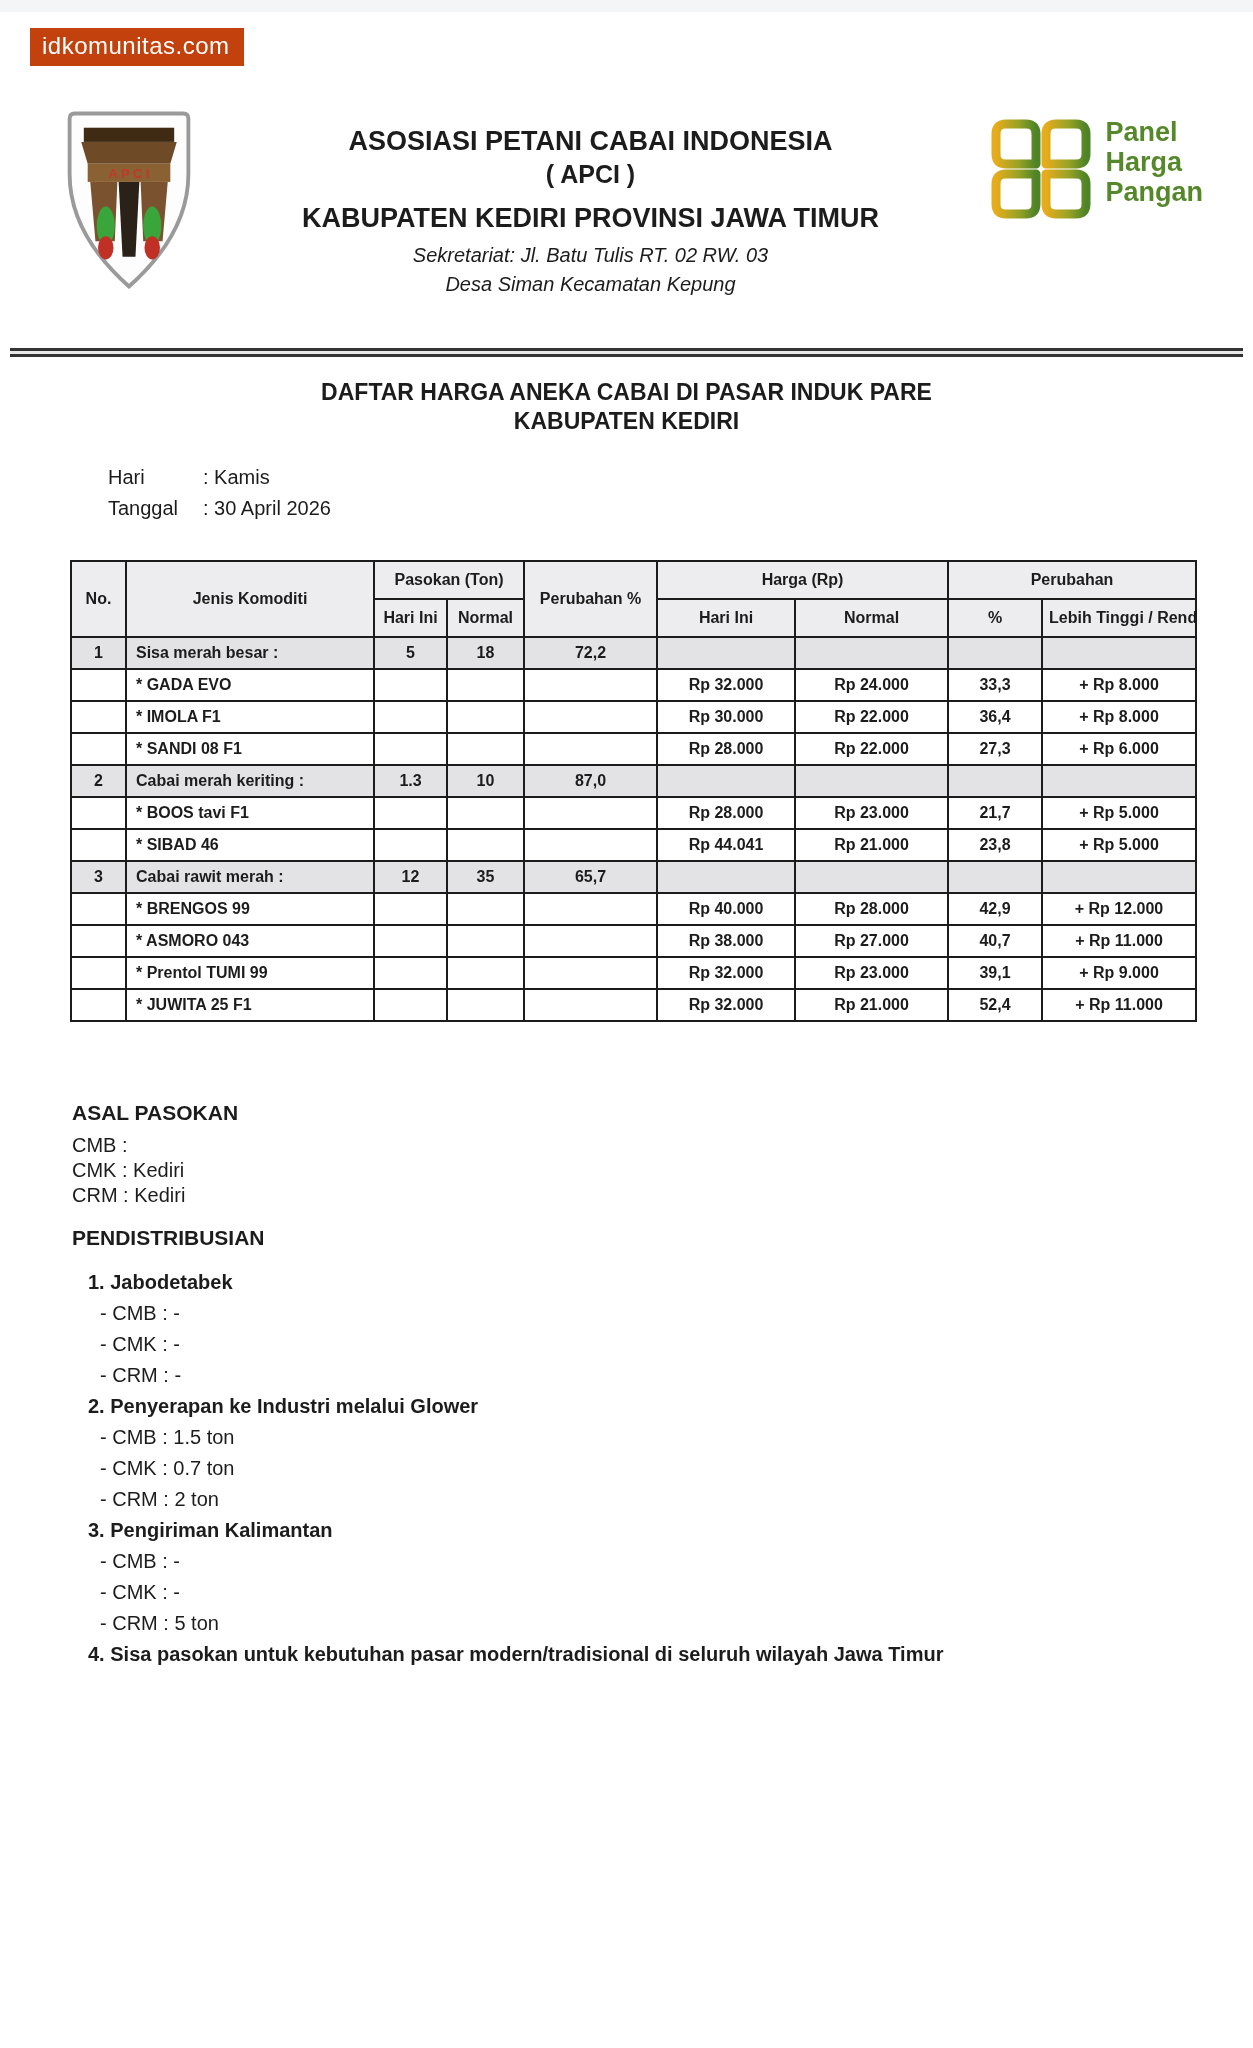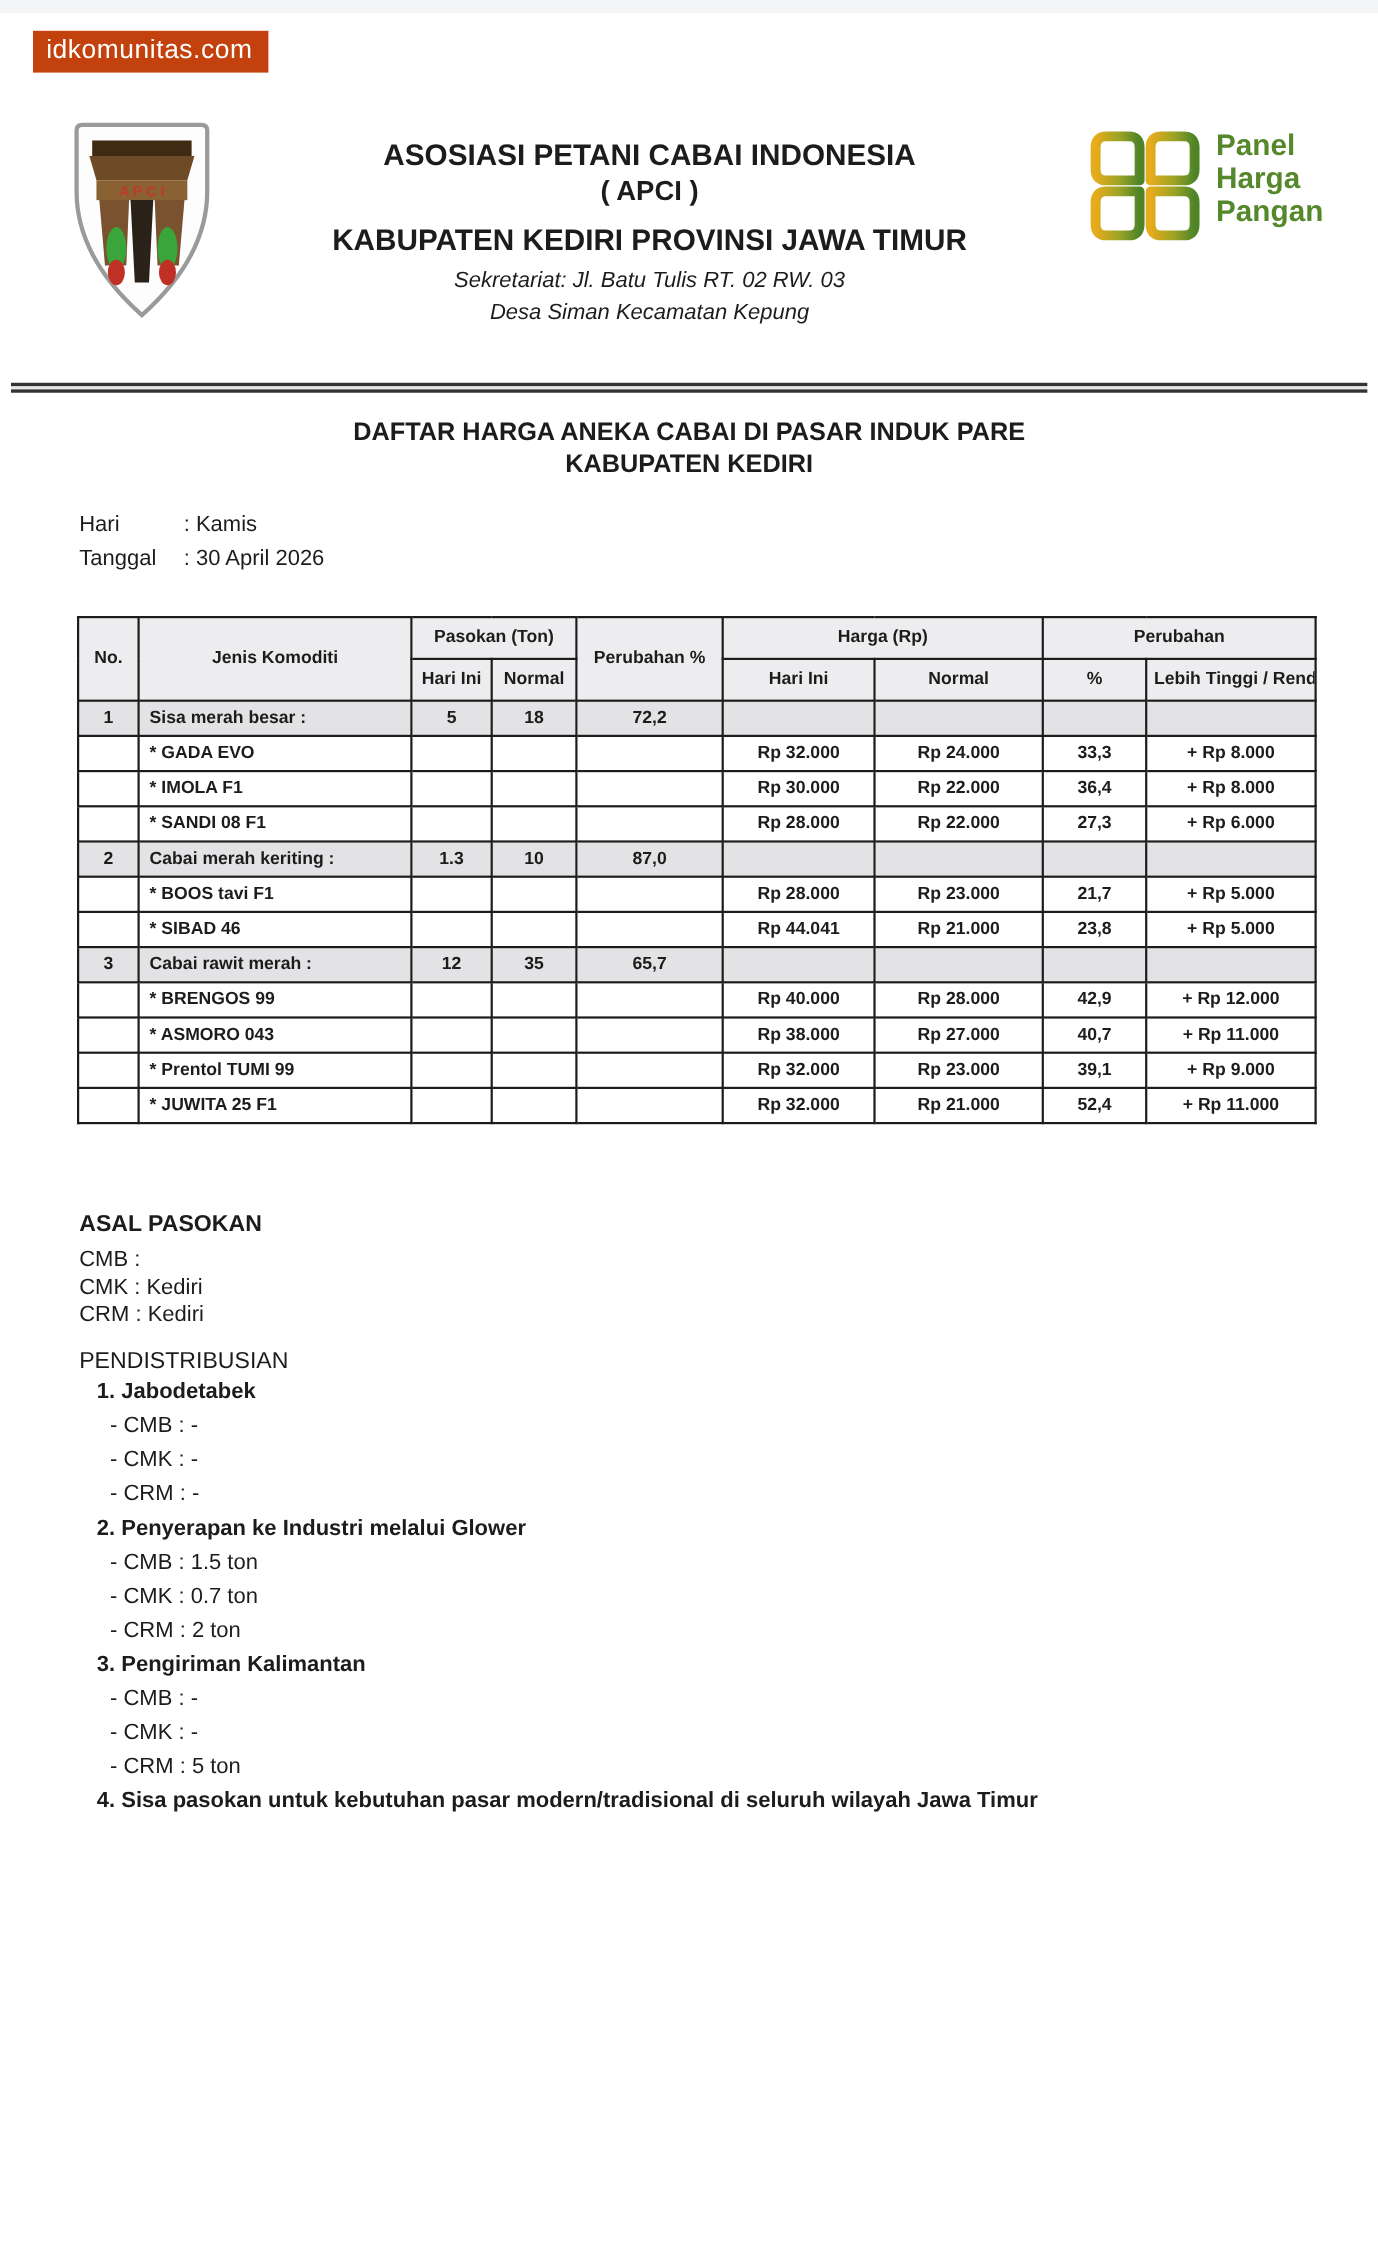--- a/index.html
+++ b/index.html
@@ -23,35 +23,35 @@
   .desa{font-size:20px;font-style:italic;line-height:28px;}
   .panel-logo{position:absolute;right:0;top:22px;display:flex;align-items:flex-start;}
   .panel-icon{width:104px;height:104px;}
   .panel-text{margin-left:12px;color:#55882a;font-weight:bold;font-size:27px;line-height:30px;}
   .divider{position:absolute;top:348px;left:10px;right:10px;height:3px;
     border-top:3px solid #333;border-bottom:3px solid #333;background:#e8e8e8;}
   .doc-title{position:absolute;top:378px;left:0;width:100%;text-align:center;}
   .doc-title div{font-size:23px;font-weight:bold;line-height:29px;}
   .meta{position:absolute;top:462px;left:72px;font-size:20px;}
   .meta-row{display:flex;line-height:31px;}
-  .meta-label{width:95px;}
+  .meta-label{width:95px;margin-left:36px;}
   table.price{
     position:absolute;top:560px;left:70px;border-collapse:collapse;table-layout:fixed;
     width:1125px;font-size:16px;
   }
   table.price th, table.price td{border:2px solid #1c1c1c;padding:0 6px;overflow:hidden;white-space:nowrap;}
   table.price thead th{background:#ededef;font-weight:700;text-align:center;height:36px;font-size:16px;}
   table.price tbody td{height:30px;text-align:center;font-weight:600;background:#ffffff;}
   table.price tbody tr.section-row td{background:#e3e3e5;font-weight:700;}
   table.price td.cell-name{text-align:left;padding-left:9px;}
   .asal{position:absolute;top:1082px;left:72px;font-size:20px;}
   .asal .sec-title{font-size:21px;font-weight:bold;margin-bottom:8px;margin-top:19px;}
   .asal .lines div{line-height:25px;}
   .pend{position:absolute;top:1226px;left:72px;right:60px;font-size:20px;}
-  .pend .sec-title{font-size:21px;font-weight:normal;margin-bottom:0;}
+  .pend .sec-title{font-size:21px;font-weight:bold;margin-bottom:17px;}
   .pd-heading{font-weight:bold;line-height:31px;padding-left:16px;}
   .pd-line{line-height:31px;padding-left:28px;}
 </style>
 </head>
 <body>
 
 <div class="top-strip"></div>
 
 <div class="badge">idkomunitas.com</div>
 

